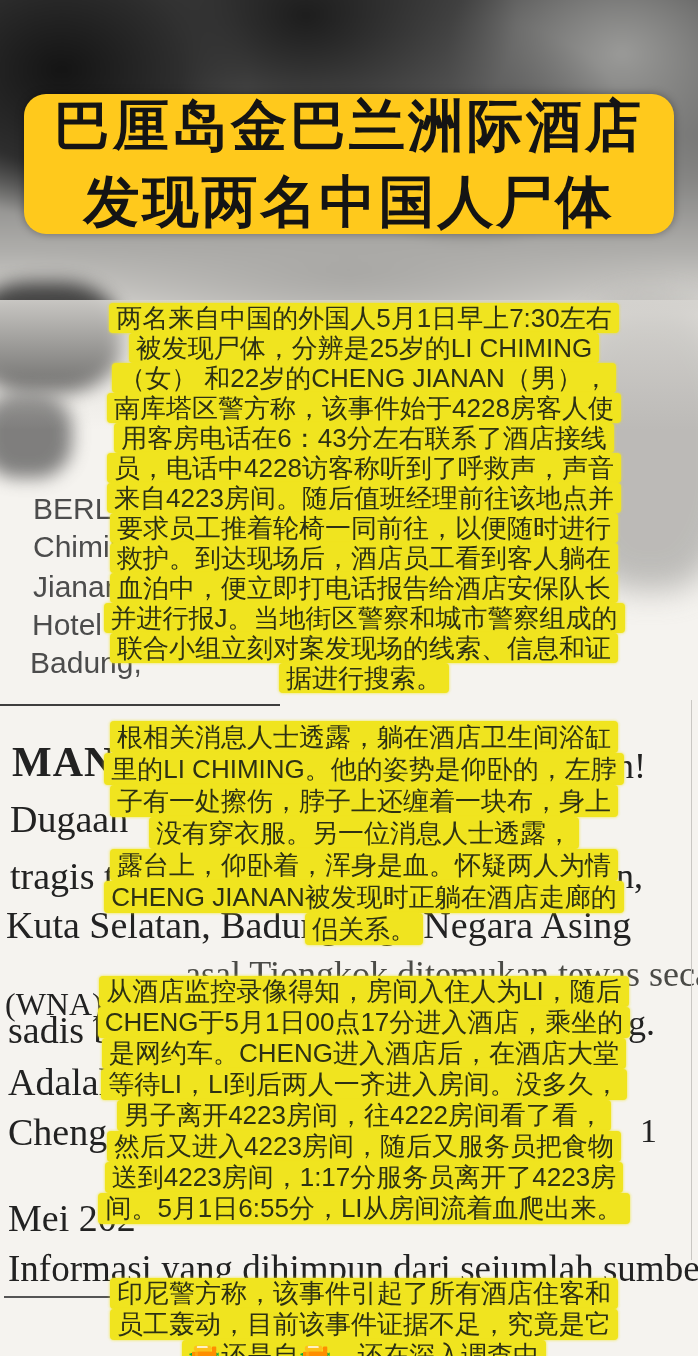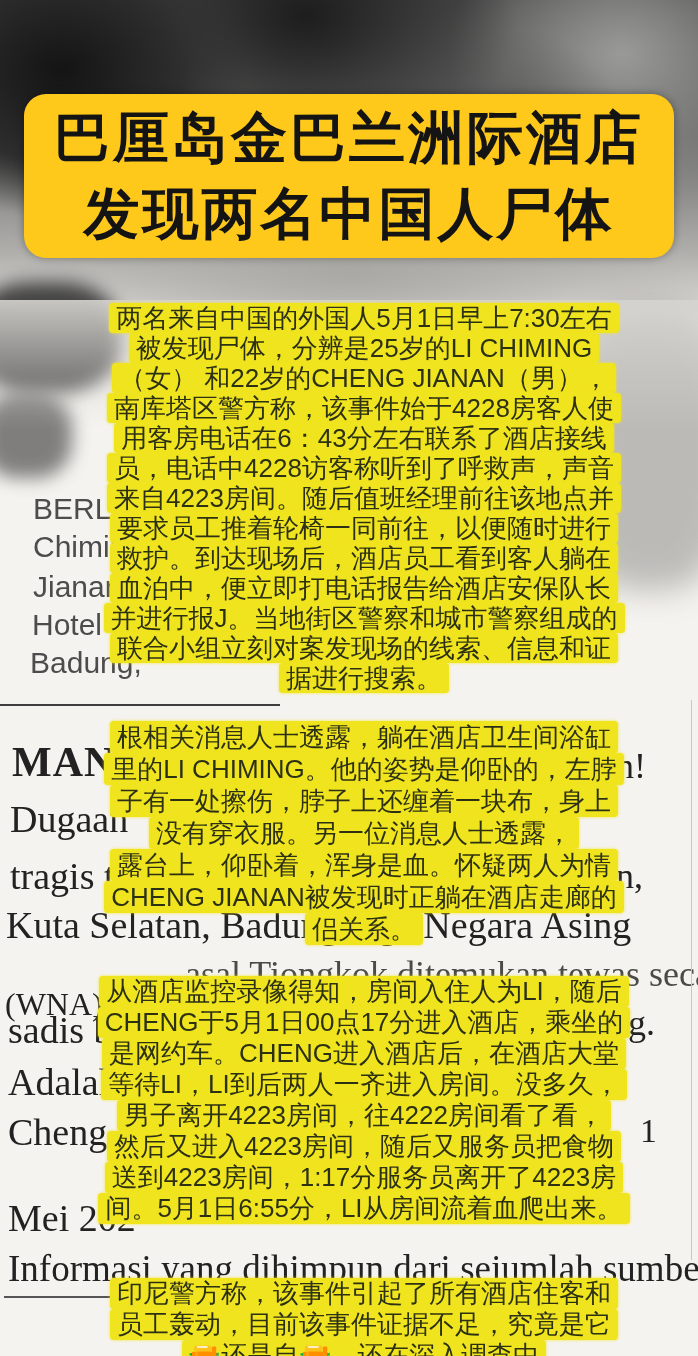--- a/index.html
+++ b/index.html
@@ -23,21 +23,21 @@
   }
   .photo-blob{position:absolute;z-index:0;filter:blur(9px);border-radius:40%;}
   .blob-left-a{left:-30px;top:282px;width:150px;height:110px;background:#2c2c2c;opacity:.85;}
   .blob-left-b{left:-18px;top:392px;width:90px;height:86px;background:#4e4e4e;opacity:.7;}
   .blob-right{left:565px;top:300px;width:170px;height:290px;background:#aeadaa;opacity:.8;filter:blur(16px);}
   .paper-fade{position:absolute;left:0;top:300px;width:698px;height:130px;z-index:0;
     background:linear-gradient(180deg,rgba(214,212,208,.9),rgba(245,243,239,0));}
 
   
   .title-box{
-    position:absolute;left:24px;top:94px;width:650px;height:164px;z-index:4;
+    position:absolute;left:24px;top:94px;width:650px;height:140px;z-index:4;
     background:#ffc91c;border-radius:22px;
     box-shadow:0 0 8px rgba(0,0,0,.35);
     display:flex;flex-direction:column;justify-content:center;align-items:center;
   }
   .title-line{
     color:#141414;font-size:56px;font-weight:700;line-height:76px;
     letter-spacing:3px;white-space:nowrap;
   }
 
   

